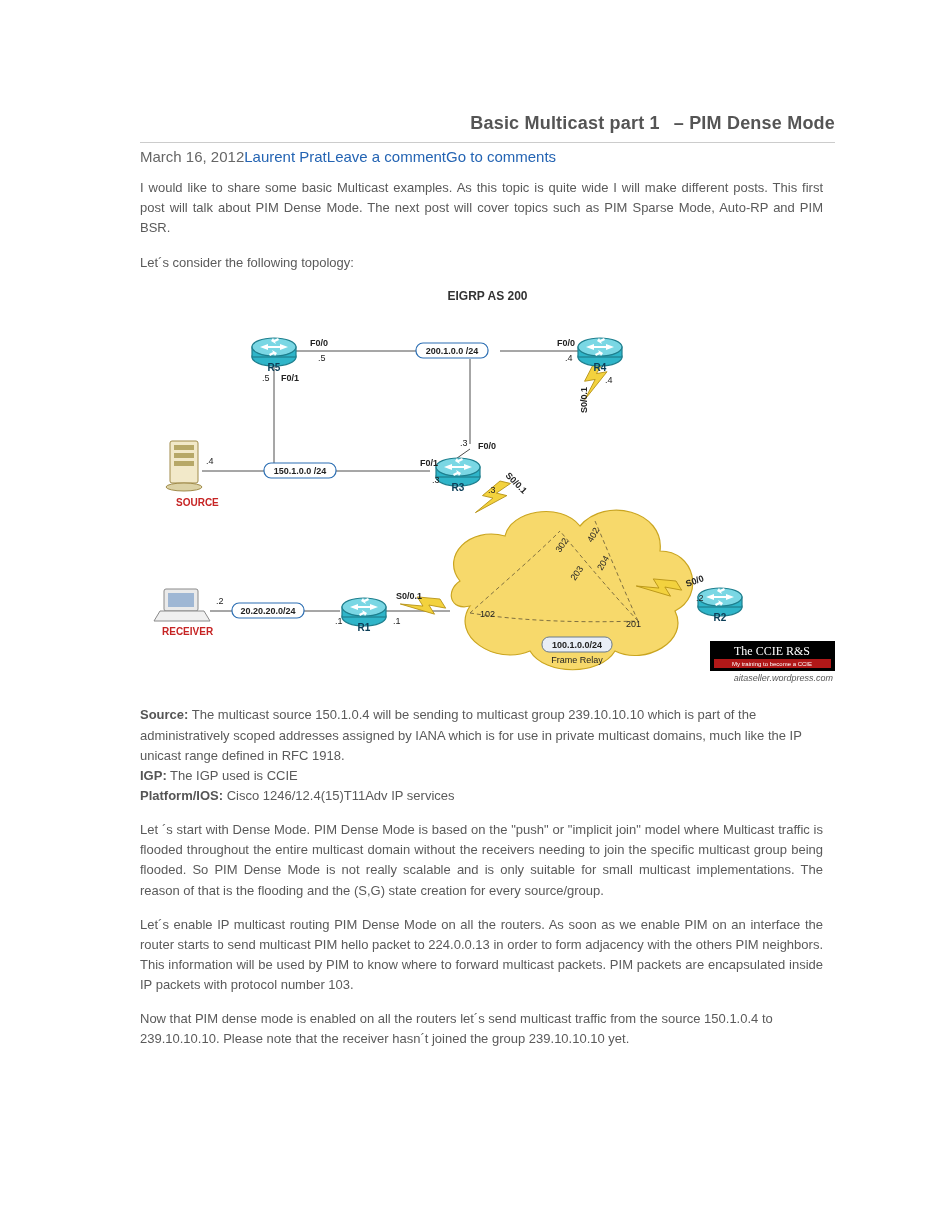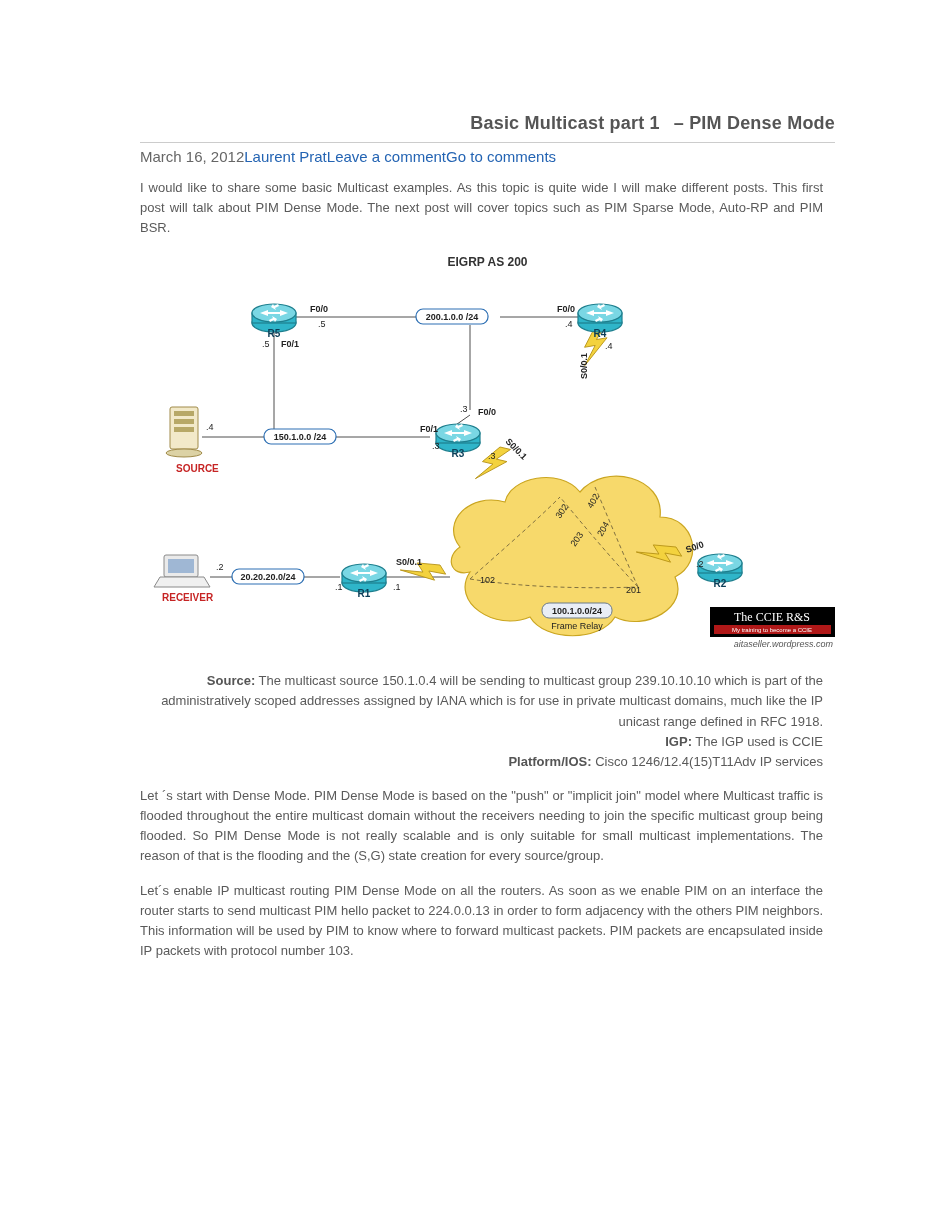--- a/index.html
+++ b/index.html
@@ -83,20 +83,21 @@
     <span>Basic Multicast part 1</span><span class="spacer"></span><span>– PIM Dense Mode</span>
   </h2>
   <hr class="rule">
 
   <div class="meta">
     <span class="date">March 16, 2012</span><a href="#">Laurent Prat</a><a href="#">Leave a comment</a><a href="#">Go to comments</a>
   </div>
 
   <p>I would like to share some basic Multicast examples. As this topic is quite wide I will make different posts. This first post will talk about PIM Dense Mode. The next post will cover topics such as PIM Sparse Mode, Auto-RP and PIM BSR.</p>
 
+  <p style="text-align:left">Let´s consider the following topology:</p>
 
   <div class="diagram-wrap">
     <div class="diagram-title">EIGRP AS 200</div>
 
     <svg viewBox="0 0 700 370" width="700" height="370">
       <defs>
         <g id="router">
           <ellipse class="router-body" cx="0" cy="6" rx="22" ry="9"></ellipse>
           <rect class="router-body" x="-22" y="-4" width="44" height="10" stroke="none"></rect>
           <ellipse class="router-top" cx="0" cy="-4" rx="22" ry="9"></ellipse>
@@ -217,24 +218,25 @@
       <g>
         <rect class="badge-box" x="570" y="320" width="125" height="30"></rect>
         <text x="632" y="334" text-anchor="middle" font-family="Georgia, serif" font-size="12" fill="#ffffff">The CCIE R&amp;S</text>
         <rect x="574" y="338" width="117" height="9" fill="#b01818"></rect>
         <text x="632" y="345" text-anchor="middle" font-size="6" fill="#ffffff">My training to become a CCIE</text>
         <text x="693" y="360" text-anchor="end" font-size="9" font-style="italic" fill="#555555">aitaseller.wordpress.com</text>
       </g>
     </svg>
   </div>
 
-  <p style="text-align:right">
+  <p style="text-align:left">
     <strong class="label">Source:</strong><span> The multicast source 150.1.0.4 will be sending to multicast group 239.10.10.10 which is part of the administratively scoped addresses assigned by IANA which is for use in private multicast domains, much like the IP unicast range defined in RFC 1918.</span><br>
     <strong class="label">IGP:</strong><span> The IGP used is CCIE</span><br>
     <strong class="label">Platform/IOS:</strong><span> Cisco 1246/12.4(15)T11Adv IP services</span>
   </p>
 
   <p>Let ´s start with Dense Mode. PIM Dense Mode is based on the "push" or "implicit join" model where Multicast traffic is flooded throughout the entire multicast domain without the receivers needing to join the specific multicast group being flooded. So PIM Dense Mode is not really scalable and is only suitable for small multicast implementations. The reason of that is the flooding and the (S,G) state creation for every source/group.</p>
 
   <p>Let´s enable IP multicast routing PIM Dense Mode on all the routers. As soon as we enable PIM on an interface the router starts to send multicast PIM hello packet to 224.0.0.13 in order to form adjacency with the others PIM neighbors. This information will be used by PIM to know where to forward multicast packets. PIM packets are encapsulated inside IP packets with protocol number 103.</p>
 
+  <p style="text-align:left">Now that PIM dense mode is enabled on all the routers let´s send multicast traffic from the source 150.1.0.4 to 239.10.10.10. Please note that the receiver hasn´t joined the group 239.10.10.10 yet.</p>
 
 </div>
 
 </body></html>

